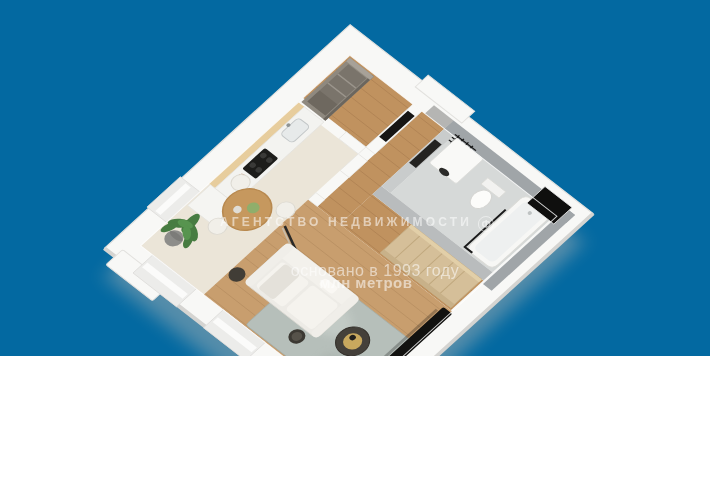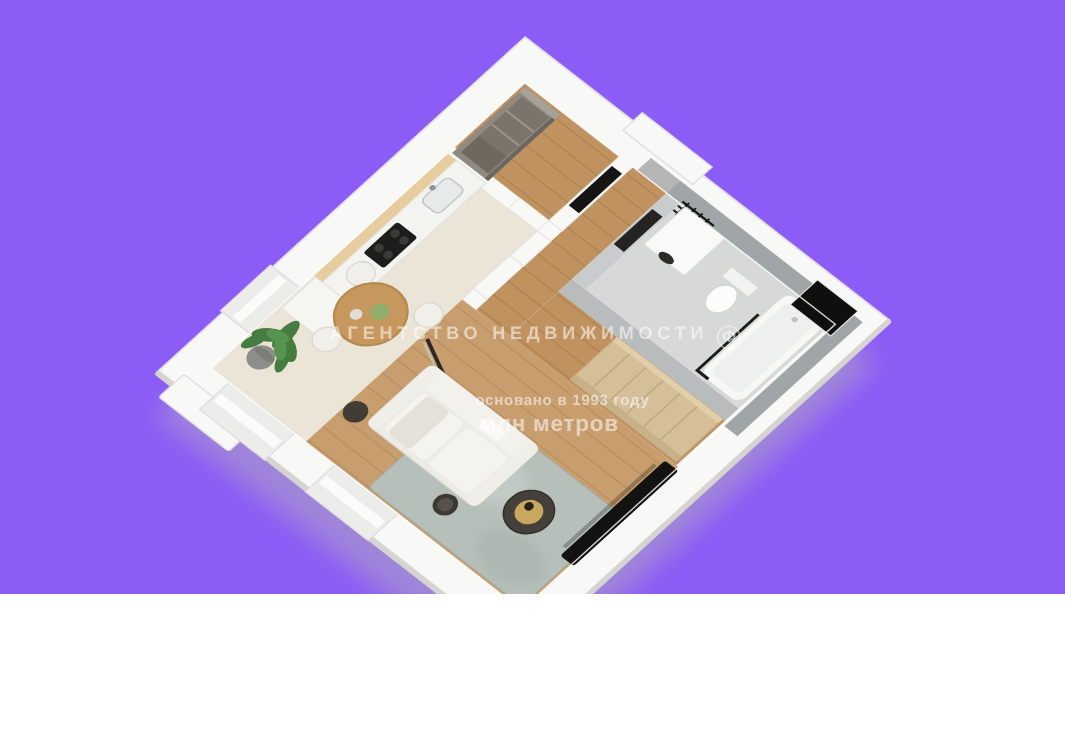--- a/index.html
+++ b/index.html
@@ -1,17 +1,17 @@
 <!DOCTYPE html>
 <html><head>
 <meta charset="utf-8">
 <style>
   html,body{margin:0;padding:0;background:#ffffff;}
   .stage{
-    position:relative;width:710px;height:396px;background:#8b5cf6;overflow:hidden;
+    position:relative;width:710px;height:356px;background:#0369a1;overflow:hidden;
     font-family:"Liberation Sans", sans-serif;
   }
   .stage svg{position:absolute;left:0;top:0;}
   .watermark{position:absolute;left:0;top:0;width:710px;height:500px;pointer-events:none;}
   .watermark > div{position:absolute;white-space:nowrap;}
   .wm-agency{
     left:357px;top:215px;transform:translateX(-50%);
     font-size:12px;font-weight:700;letter-spacing:3.2px;
     color:rgba(255,255,255,0.55);
   }
@@ -20,21 +20,21 @@
     border:1px solid rgba(255,255,255,0.5);border-radius:50%;
     width:14px;height:14px;line-height:14px;text-align:center;vertical-align:-2px;
   }
   .wm-brand{
     left:356px;top:221px;transform:translateX(-50%);
     font-size:46px;font-weight:700;letter-spacing:2px;
     color:rgba(255,255,255,0.60);
   }
   .wm-founded{
     left:375px;top:262px;transform:translateX(-50%);
-    font-size:10px;font-weight:700;color:rgba(255,255,255,0.55);letter-spacing:0.5px;
+    font-size:16px;font-weight:400;color:rgba(255,255,255,0.55);letter-spacing:0.5px;
   }
   .wm-metric{
     left:366px;top:274px;transform:translateX(-50%);
     font-size:15px;font-weight:600;color:rgba(255,255,255,0.55);letter-spacing:0.5px;
   }
 </style>
 </head>
 <body>
 
 <div class="stage">

